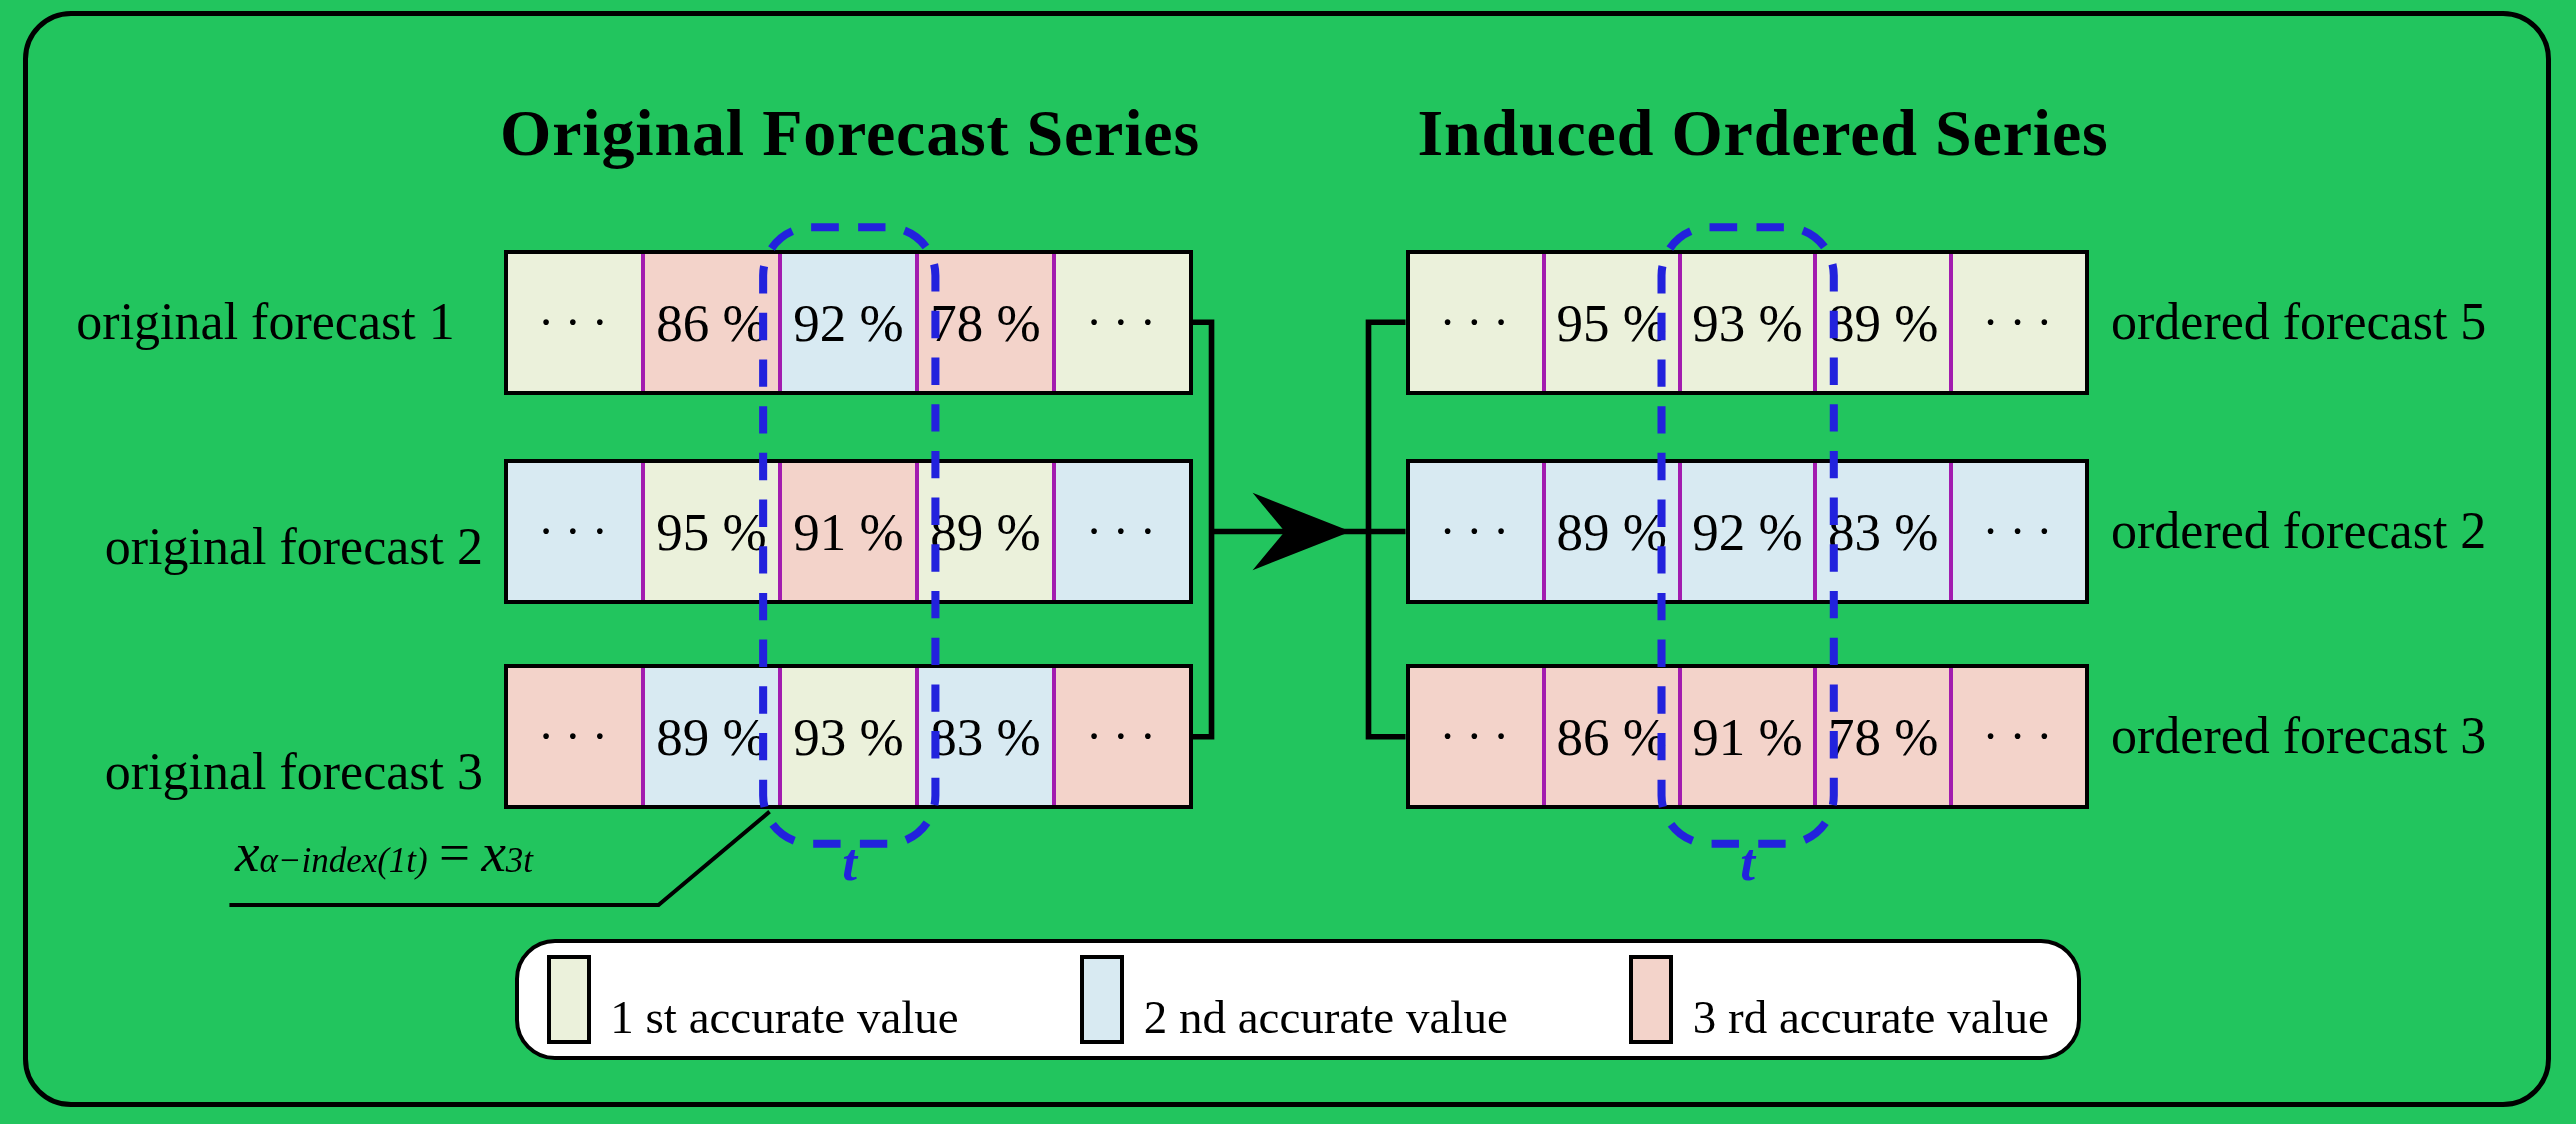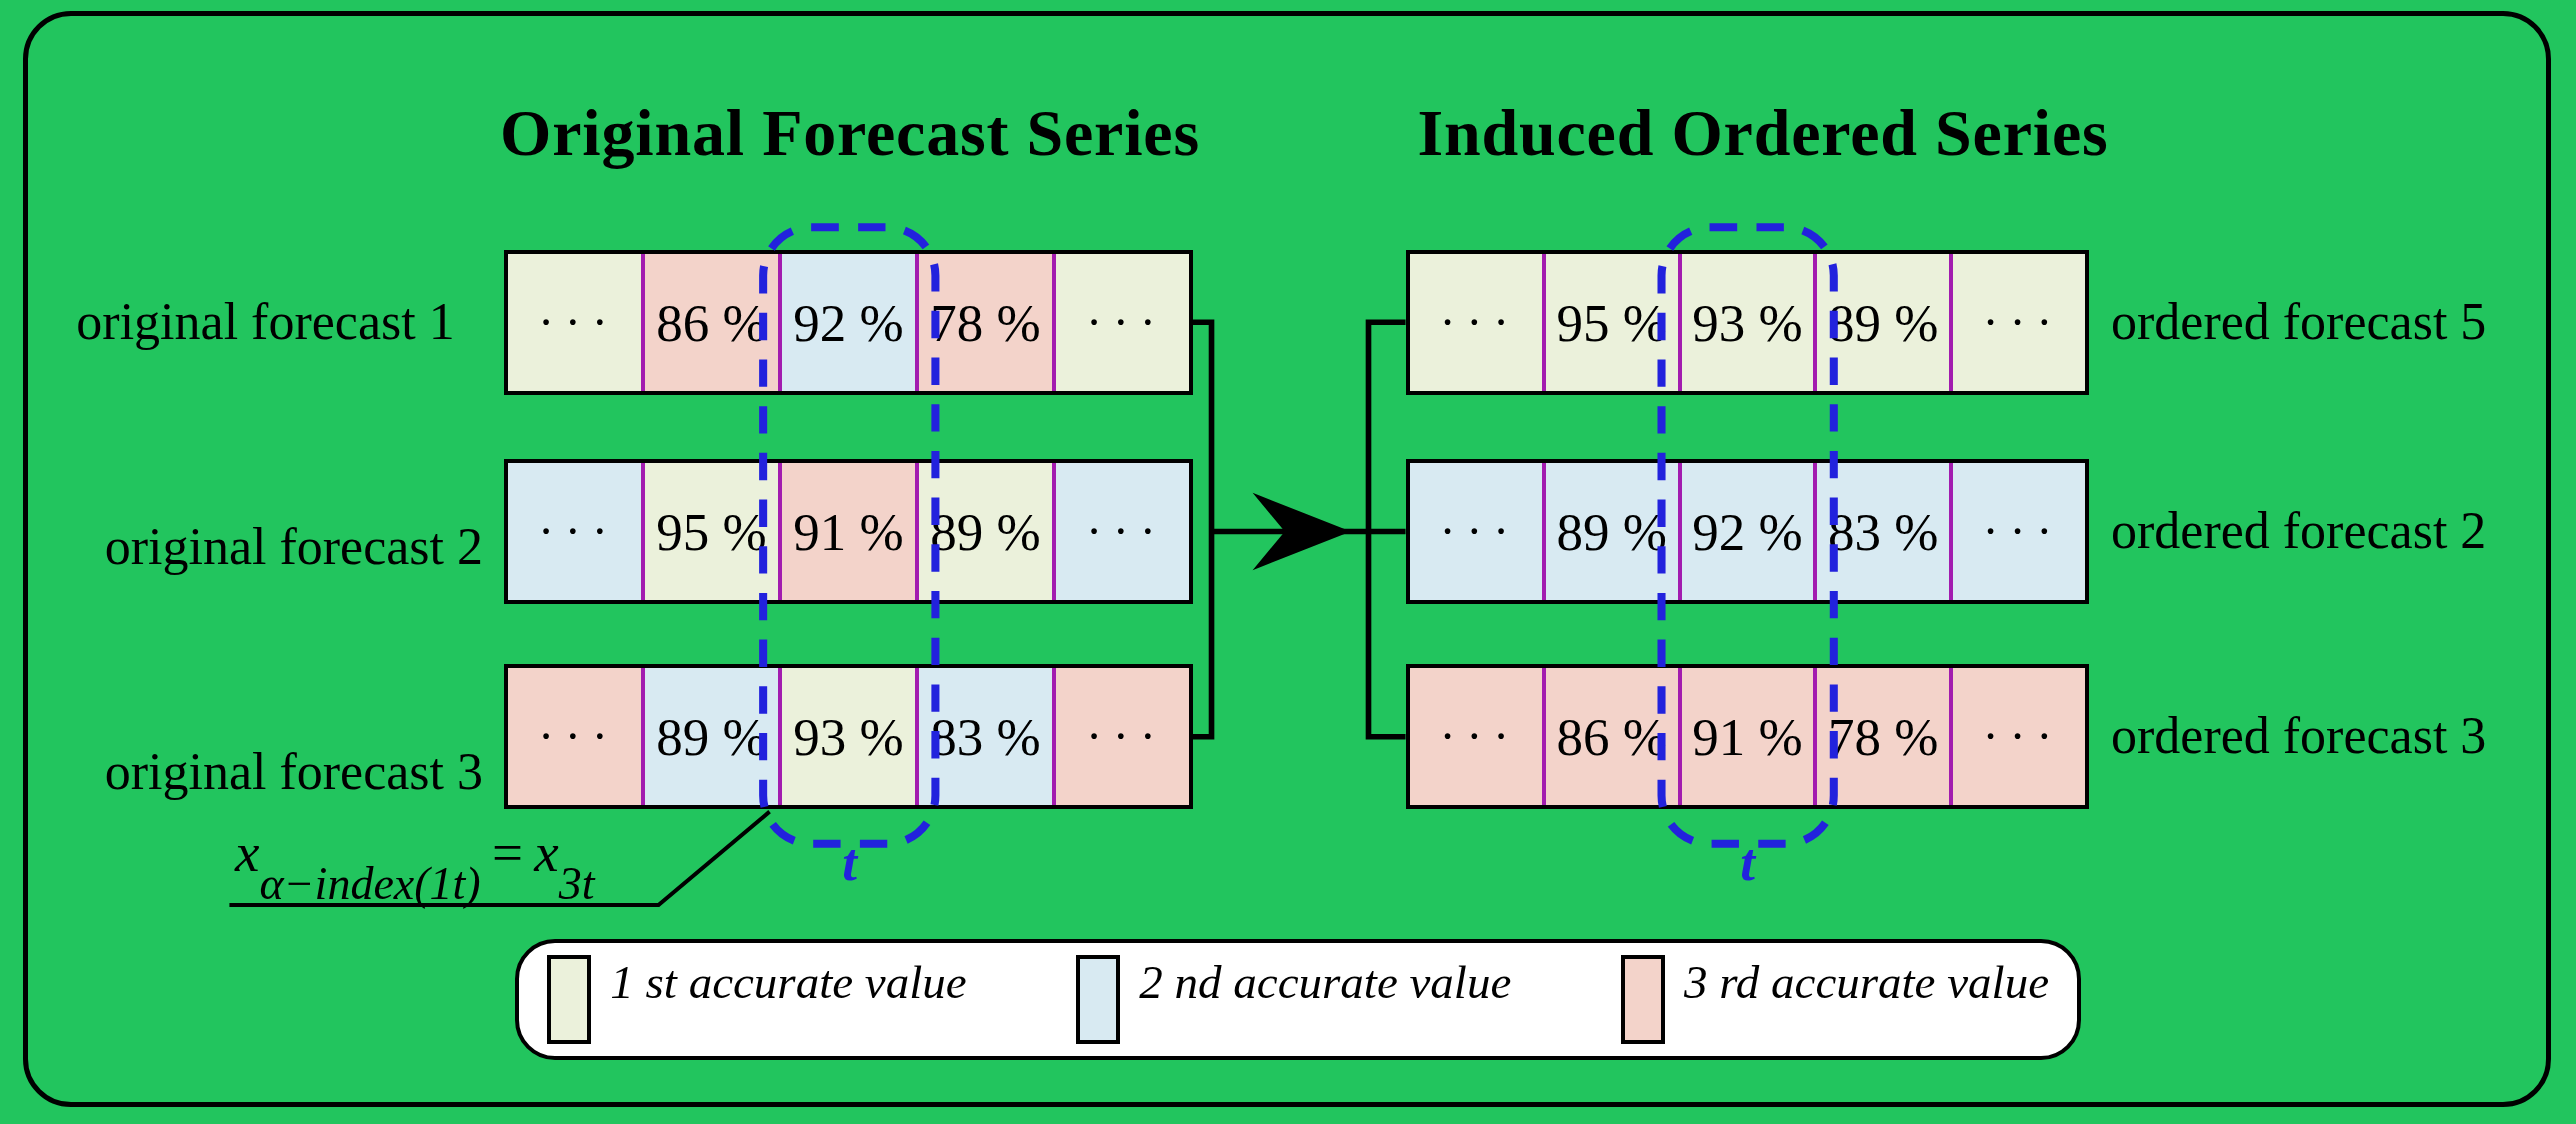--- a/index.html
+++ b/index.html
@@ -20,26 +20,26 @@
   .cell.dots{font-size:35px;font-weight:bold;letter-spacing:3.2px;}
   .row-label{position:absolute;font-size:52px;line-height:64px;color:#000;white-space:nowrap;}
   .row-label.left{text-align:right;}
   .row-label.right{text-align:left;}
   .overlay{position:absolute;left:0;top:0;width:2576px;height:1125px;pointer-events:none;}
   .t-label{position:absolute;width:97px;text-align:center;
            font-style:italic;font-weight:bold;font-size:53px;color:var(--hl,#2222dd);}
   .t-left{left:801px;top:832px;}
   .t-right{left:1699px;top:832px;}
   .formula{position:absolute;left:235px;top:821px;font-style:italic;font-size:55px;color:#000;white-space:nowrap;}
-  .formula sub{font-size:46px;position:relative;top:28px;vertical-align:baseline;}
+  .formula sub{font-size:35px;position:relative;top:1px;vertical-align:baseline;}
   .feq{font-style:normal;padding:0 11.3px;}
   .legend{position:absolute;left:515px;top:939px;width:1566px;height:121px;
           border:4.8px solid #000;border-radius:40px;box-sizing:border-box;background:#fff;
           display:flex;align-items:center;justify-content:space-between;padding:0 28px;}
-  .legend-item{display:flex;align-items:flex-start;gap:19.3px;font-style:italic;}
+  .legend-item{display:flex;align-items:flex-end;gap:19.3px;}
   .legend-swatch{width:44px;height:89px;border:4px solid #000;box-sizing:border-box;}
   .legend-label{font-size:47px;color:#000;white-space:nowrap;}
 </style>
 </head>
 <body>
 
 <div class="canvas">
 
   <div class="outer-border"></div>
 

